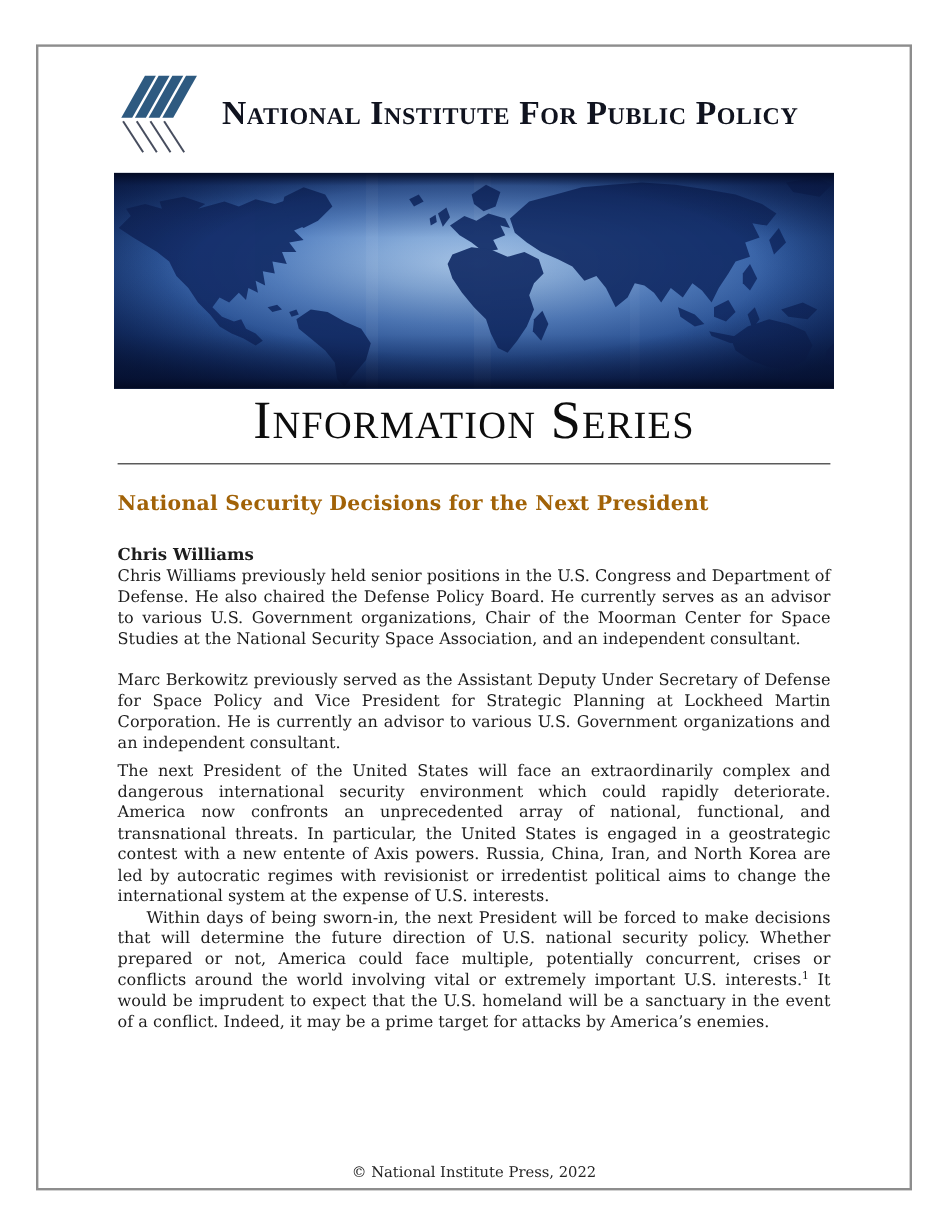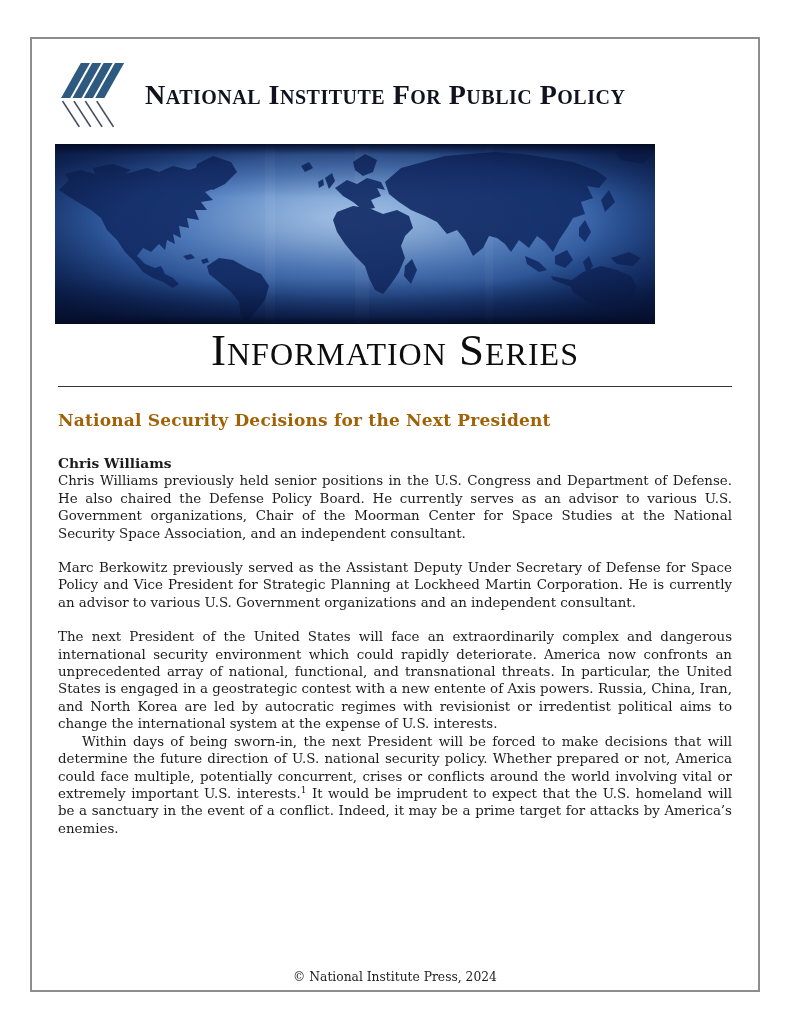--- a/index.html
+++ b/index.html
@@ -13,21 +13,21 @@
   .page-frame {
     position: absolute;
     left: 30px; top: 37px;
     width: 730px; height: 955px;
     border: 2px solid #8d8d8d;
     background: #ffffff;
   }
   .content {
     position: relative;
     height: 100%;
-    padding: 0 26px;
+    padding: 0 66px;
   }
   
   .masthead {
     margin-top: 21px;
     display: flex;
     align-items: center;
     gap: 11px;
   }
   .logo-icon svg { display: block; }
   .org-name {
@@ -84,21 +84,21 @@
   .author-name {
     font-size: 13.8px;
     font-weight: bold;
     line-height: 17.4px;
   }
   .author-bio {
     font-size: 13.4px;
     line-height: 17.4px;
     text-align: justify;
   }
-  .body-text { margin-top: 17px; }
+  .body-text { margin-top: 6px; }
   .body-text p {
     font-size: 13.4px;
     line-height: 17.4px;
     text-align: justify;
   }
   .body-text p.indent { text-indent: 24px; }
   sup.fn {
     font-size: 9px;
     line-height: 0;
     vertical-align: super;
@@ -232,16 +232,16 @@
       <div class="author">
         <div class="author-bio">Marc Berkowitz previously served as the Assistant Deputy Under Secretary of Defense for Space Policy and Vice President for Strategic Planning at Lockheed Martin Corporation.  He is currently an advisor to various U.S. Government organizations and an independent consultant.</div>
       </div>
     </div>
 
     <div class="body-text">
       <p>The next President of the United States will face an extraordinarily complex and dangerous international security environment which could rapidly deteriorate.  America now confronts an unprecedented array of national, functional, and transnational threats.  In particular, the United States is engaged in a geostrategic contest with a new entente of Axis powers.  Russia, China, Iran, and North Korea are led by autocratic regimes with revisionist or irredentist political aims to change the international system at the expense of U.S. interests.</p>
       <p class="indent"><span>Within days of being sworn-in, the next President will be forced to make decisions that will determine the future direction of U.S. national security policy.  Whether prepared or not, America could face multiple, potentially concurrent, crises or conflicts around the world involving vital or extremely important U.S. interests.</span><sup class="fn">1</sup><span>  It would be imprudent to expect that the U.S. homeland will be a sanctuary in the event of a conflict.  Indeed, it may be a prime target for attacks by America’s enemies.</span></p>
     </div>
 
-    <div class="footer">© National Institute Press, 2024</div>
+    <div class="footer">© National Institute Press, 2022</div>
 
   </div>
 </div>
 
 </body></html>

